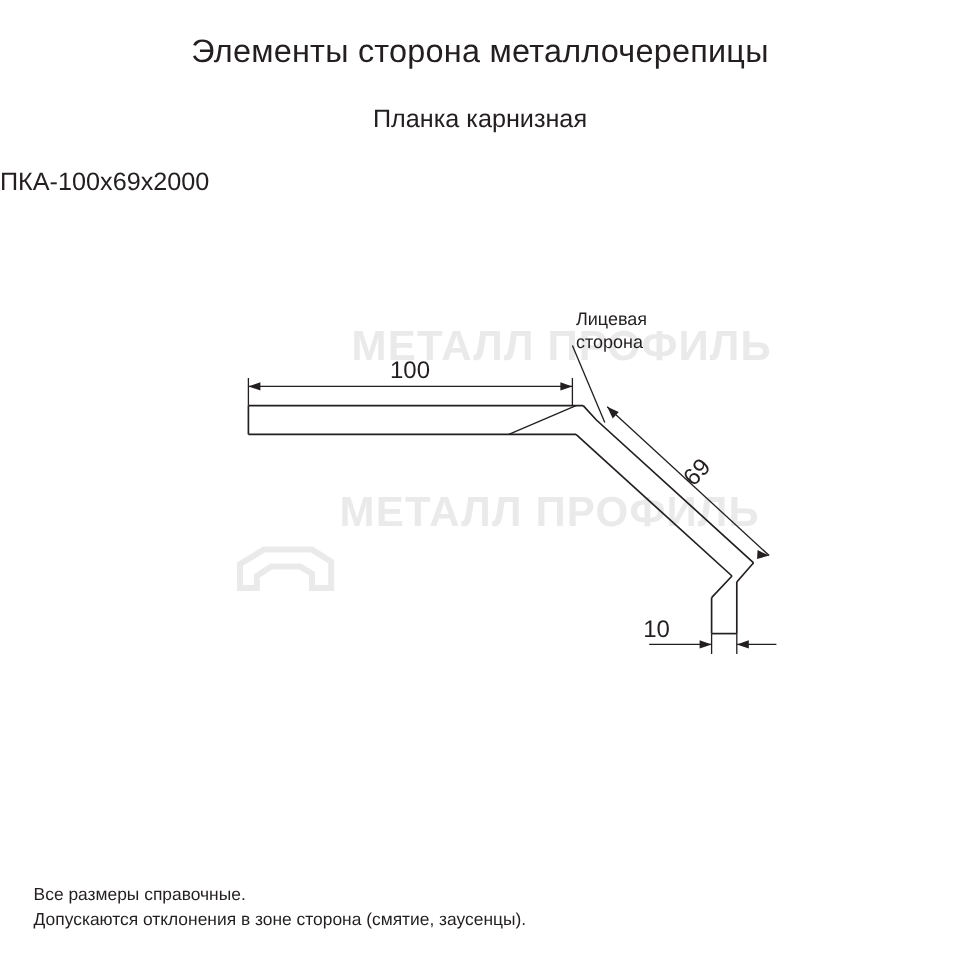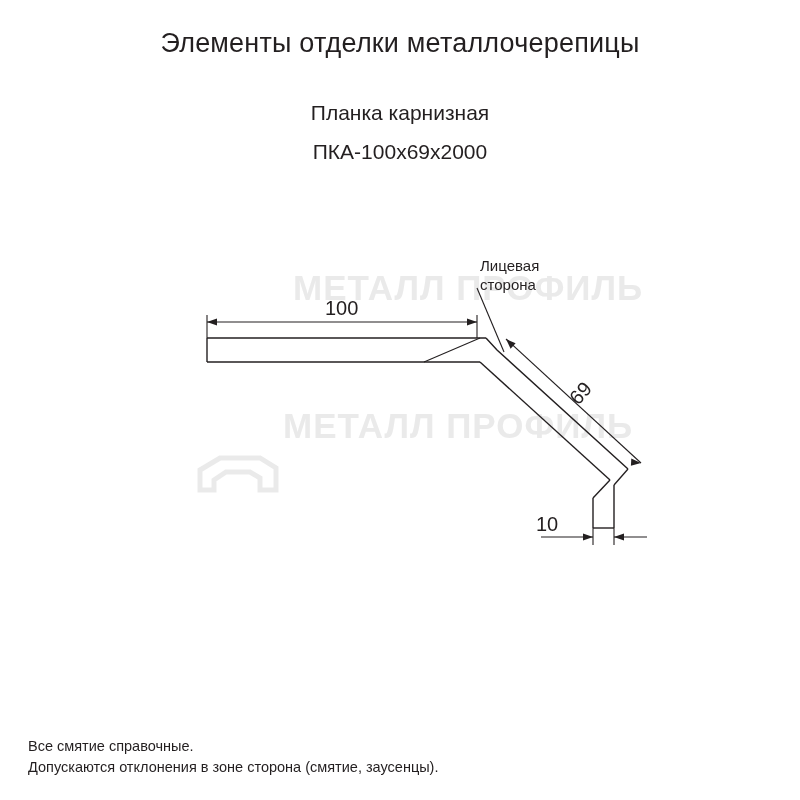--- a/index.html
+++ b/index.html
@@ -24,33 +24,32 @@
     top: 28px;
     left: 0;
     width: 800px;
     text-align: center;
     font-size: 27px;
     letter-spacing: 0.2px;
     color: #231f20;
   }
   .subtitle {
     position: absolute;
-    top: 101px;
+    top: 88px;
     left: 0;
     width: 800px;
     text-align: center;
     font-size: 21px;
     color: #231f20;
   }
   .code {
     position: absolute;
     top: 140px;
     left: 0;
     width: 800px;
-    text-align: center;
     font-size: 21px;
     color: #231f20;
   }
   .drawing {
     position: absolute;
     top: 180px;
     left: 0;
     width: 800px;
     height: 460px;
     margin-left: 25px;
@@ -84,21 +83,21 @@
     font-family: "Liberation Sans", sans-serif;
     font-size: 15px;
     fill: #231f20;
   }
 </style>
 </head>
 <body>
 
 <div class="page">
 
-  <div class="title">Элементы отделки металлочерепицы</div>
+  <div class="title">Элементы сторона металлочерепицы</div>
   <div class="subtitle">Планка карнизная</div>
   <div class="code">ПКА-100x69x2000</div>
 
   <div class="drawing">
     <svg width="800" height="460" viewBox="0 0 800 460">
 
       <g opacity="0.9">
         <text class="wm-text" x="268" y="120">МЕТАЛЛ ПРОФИЛЬ</text>
       </g>
       <g opacity="0.9">
@@ -156,17 +155,17 @@
         <path d="M589,357 L622,357"></path>
         <path d="M568,357 l-10,-3.4 v6.8 z" fill="#231f20" stroke="none"></path>
         <path d="M589,357 l10,-3.4 v6.8 z" fill="#231f20" stroke="none"></path>
       </g>
       <text class="dim-text" x="511" y="351">10</text>
 
     </svg>
   </div>
 
   <div class="footnotes">
-    <span class="footnote-line">Все смятие справочные.</span>
+    <span class="footnote-line">Все размеры справочные.</span>
     <span class="footnote-line">Допускаются отклонения в зоне сторона (смятие, заусенцы).</span>
   </div>
 
 </div>
 
 </body></html>

